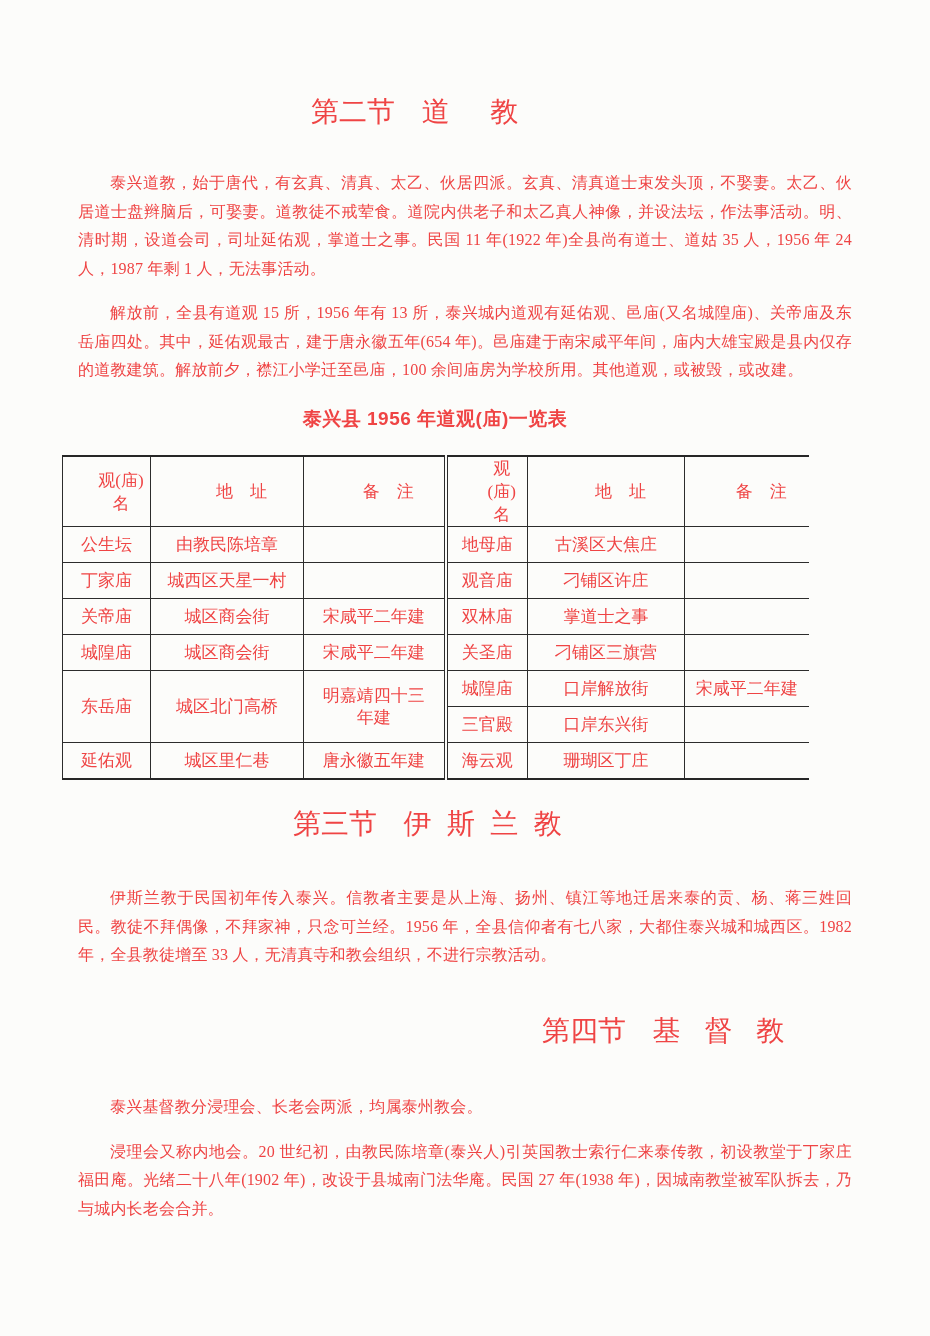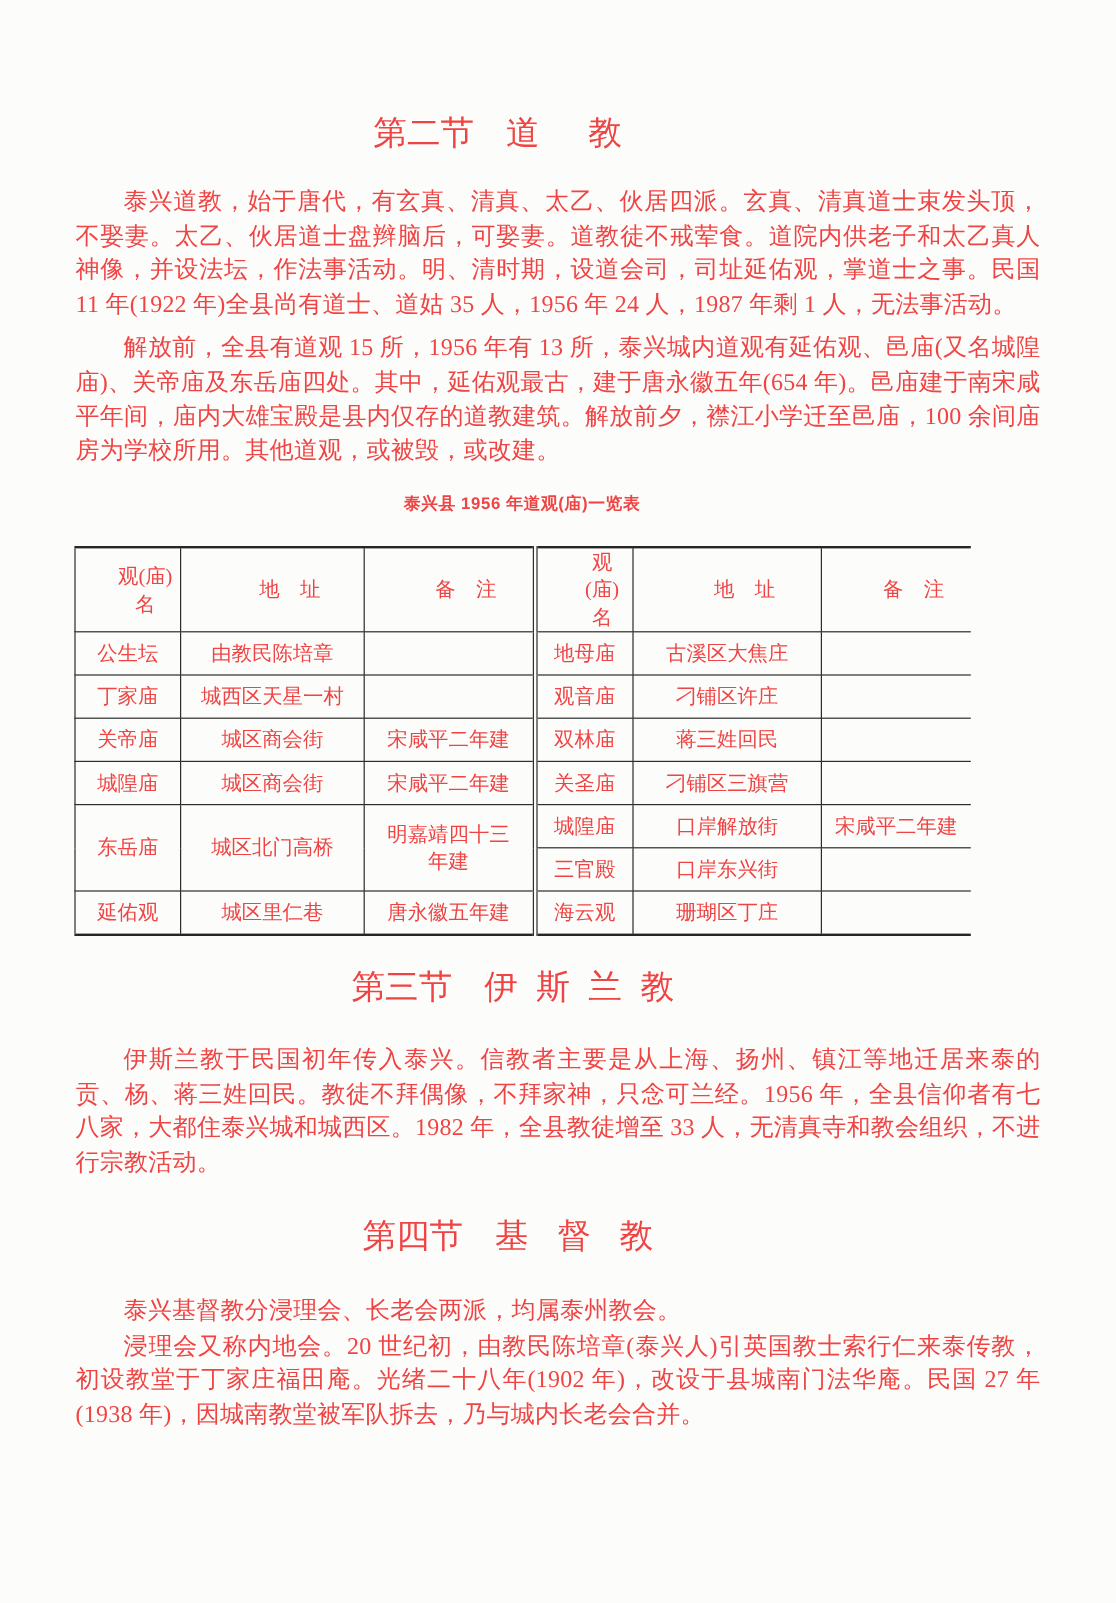--- a/index.html
+++ b/index.html
@@ -22,35 +22,35 @@
   .heading .num{margin-right:0.95em;}
   .t-2{letter-spacing:1.45em;}
   .t-3{letter-spacing:0.55em;}
   .t-4{letter-spacing:0.85em;}
 
   
   .body-block{
     position:absolute;left:62px;width:806px;
   }
   .body-block p{
-    margin:1px;
-    font-size:20px;line-height:28.5px;
+    margin:16px;
+    font-size:16px;line-height:28.5px;
     text-align:justify;
     text-indent:2em;
     letter-spacing:0.2px;
   }
   .gap8 p{margin-bottom:8px;}
   .gap8 p:last-child{margin-bottom:0;}
 
   
   .tbl-caption{
     position:absolute;left:62px;width:746px;top:408px;
     margin:0;text-align:center;
     font-family:"Liberation Sans","DejaVu Sans",sans-serif;
-    font-weight:bold;font-size:14px;line-height:22px;
+    font-weight:bold;font-size:19px;line-height:22px;
     letter-spacing:0.5px;
   }
 
   
   .tbl{
     position:absolute;left:62px;top:455px;
     width:746px;
     border-collapse:collapse;
     table-layout:fixed;
     border-top:2.5px solid #262626;
@@ -123,21 +123,21 @@
         <td class="remark"></td>
         <td class="c-div">观音庙</td>
         <td>刁铺区许庄</td>
         <td class="remark c-last"></td>
       </tr>
       <tr>
         <td>关帝庙</td>
         <td>城区商会街</td>
         <td class="remark">宋咸平二年建</td>
         <td class="c-div">双林庙</td>
-        <td>蒋三姓回民</td>
+        <td>掌道士之事</td>
         <td class="remark c-last"></td>
       </tr>
       <tr>
         <td>城隍庙</td>
         <td>城区商会街</td>
         <td class="remark">宋咸平二年建</td>
         <td class="c-div">关圣庙</td>
         <td>刁铺区三旗营</td>
         <td class="remark c-last"></td>
       </tr>
@@ -167,21 +167,21 @@
   </table>
 
   <h2 class="heading" style="top:808px;">
     <span class="num">第三节</span><span class="t-3">伊斯兰教</span>
   </h2>
 
   <div class="body-block" style="top:868px;">
     <p>伊斯兰教于民国初年传入泰兴。信教者主要是从上海、扬州、镇江等地迁居来泰的贡、杨、蒋三姓回民。教徒不拜偶像，不拜家神，只念可兰经。1956 年，全县信仰者有七八家，大都住泰兴城和城西区。1982 年，全县教徒增至 33 人，无清真寺和教会组织，不进行宗教活动。</p>
   </div>
 
-  <h2 class="heading" style="top:1015px;">
+  <h2 class="heading" style="top:1015px;text-align:right;">
     <span class="num">第四节</span><span class="t-4">基督教</span>
   </h2>
 
   <div class="body-block" style="top:1077px;">
     <p>泰兴基督教分浸理会、长老会两派，均属泰州教会。</p>
     <p>浸理会又称内地会。20 世纪初，由教民陈培章(泰兴人)引英国教士索行仁来泰传教，初设教堂于丁家庄福田庵。光绪二十八年(1902 年)，改设于县城南门法华庵。民国 27 年(1938 年)，因城南教堂被军队拆去，乃与城内长老会合并。</p>
   </div>
 
 </div>
 

